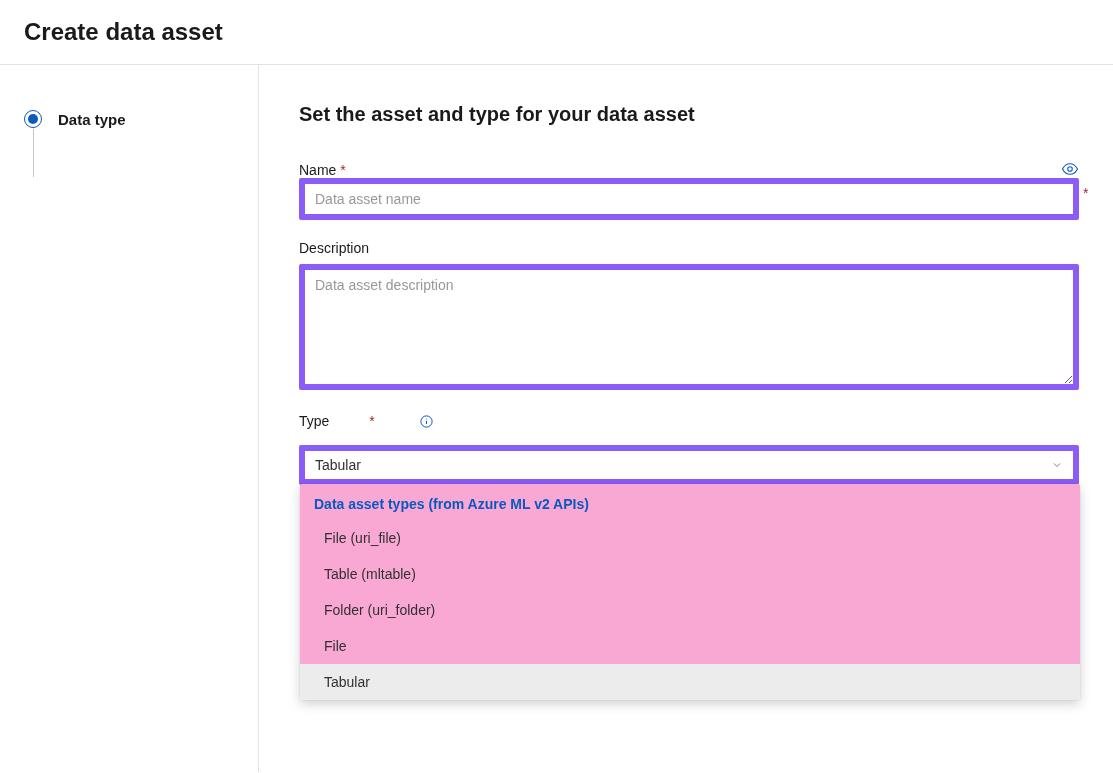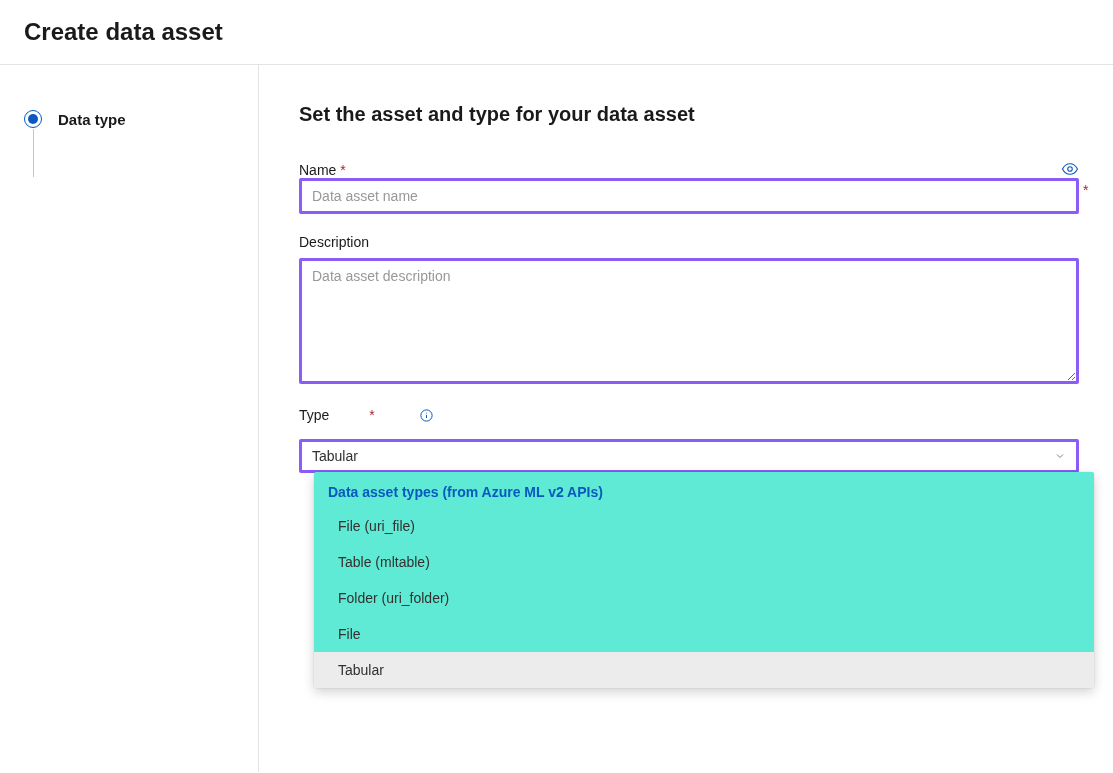--- a/index.html
+++ b/index.html
@@ -126,21 +126,21 @@
     gap: 4px;
     position: relative;
   }
   .trailing-required {
     color: #a4262c;
     position: relative;
     top: -6px;
   }
   input[type="text"], textarea, .select-display {
     width: 780px;
-    border: 3px solid #8b5cf6;
+    border: 6px solid #8b5cf6;
     border-radius: 2px;
     padding: 7px 10px;
     font-family: inherit;
     font-size: 14px;
     color: #323130;
     background: #ffffff;
   }
   input[type="text"]::placeholder, textarea::placeholder {
     color: #999896;
   }
@@ -158,23 +158,23 @@
     justify-content: space-between;
     cursor: pointer;
     padding: 6px 10px;
   }
   .chevron {
     display: inline-flex;
   }
   .dropdown-panel {
     position: absolute;
     top: 100%;
-    left: 15px;
+    left: 1px;
     width: 100%;
-    background: #5eead4;
+    background: #f9a8d4;
     box-shadow: 0 4px 12px rgba(0,0,0,0.18), 0 0 2px rgba(0,0,0,0.12);
     border-radius: 2px;
     z-index: 10;
     margin-top: -1px;
   }
   .dropdown-group-header {
     padding: 12px 14px 8px 14px;
     color: #0b59c0;
     font-weight: 600;
     font-size: 14px;

